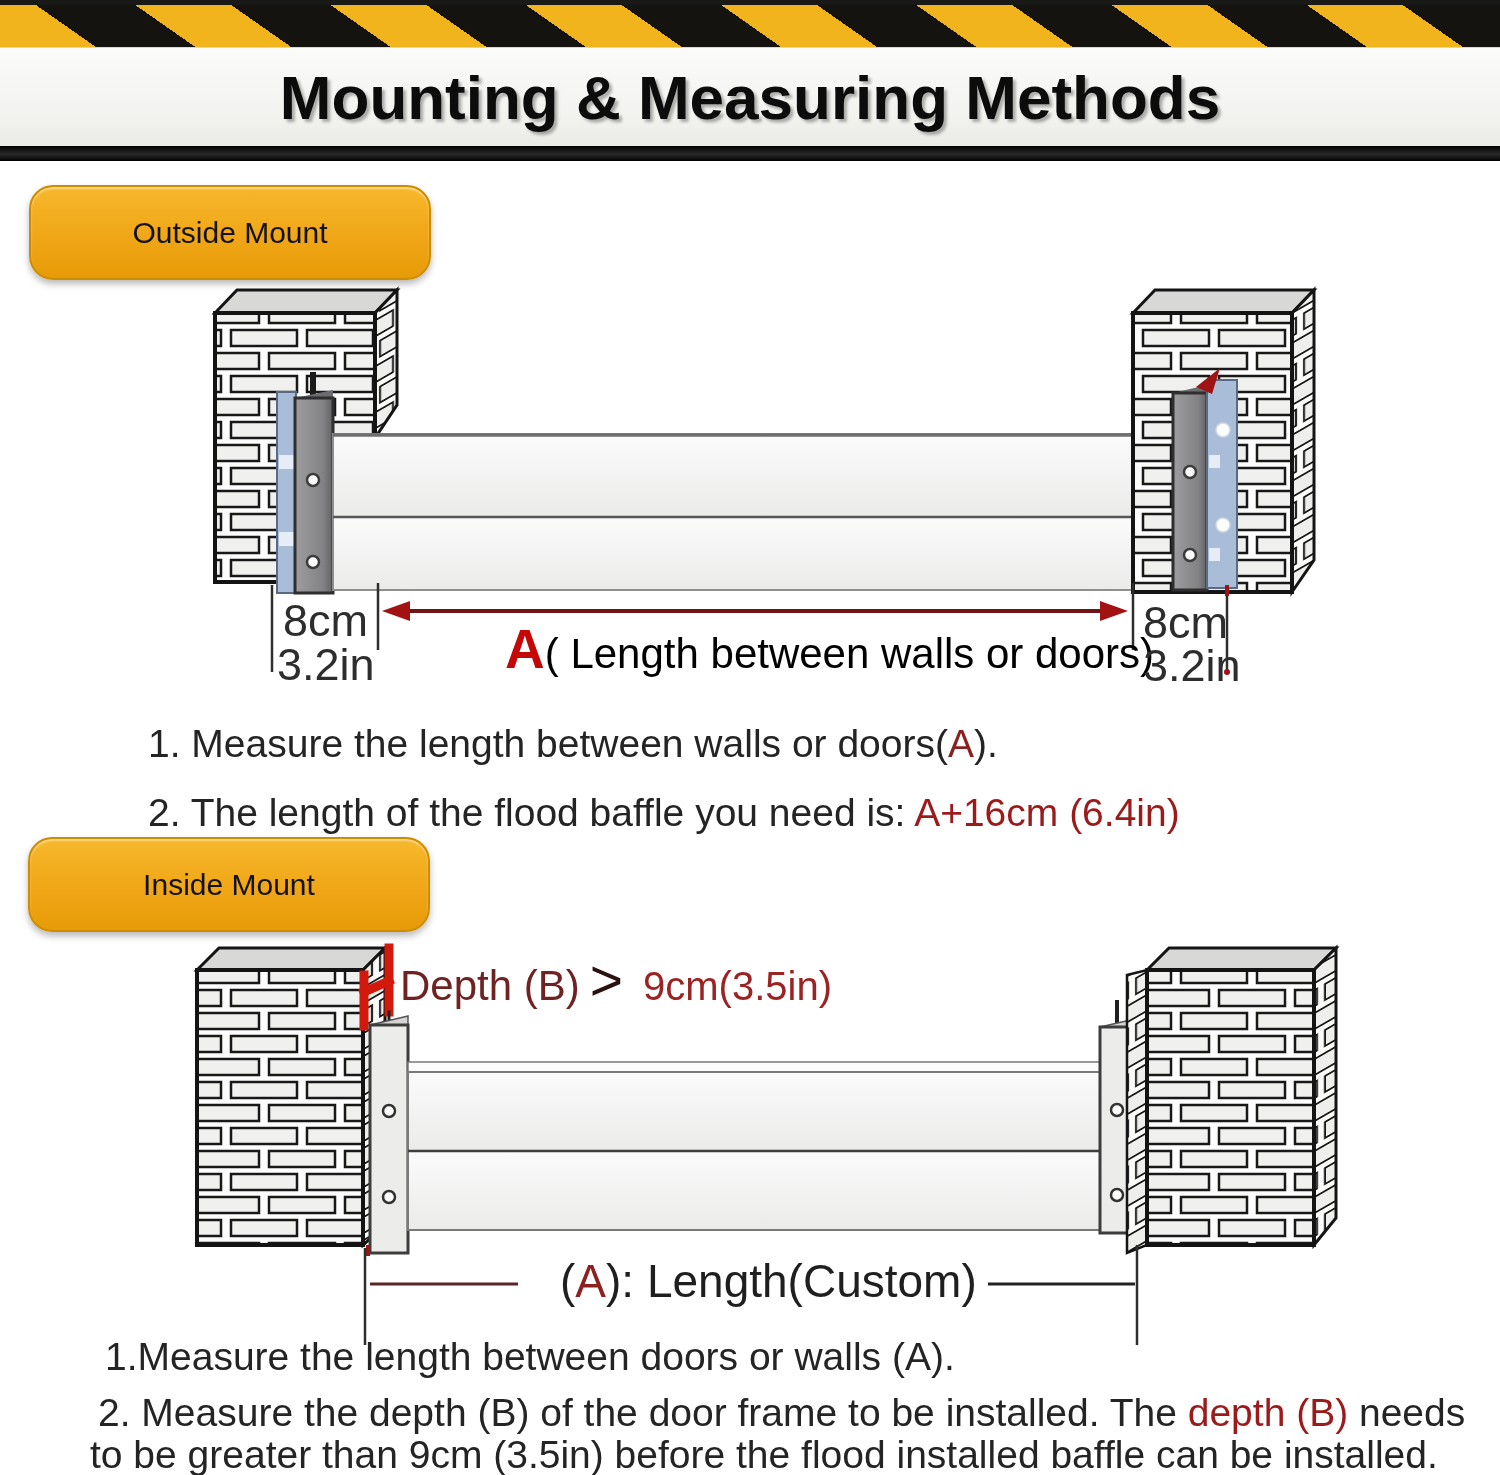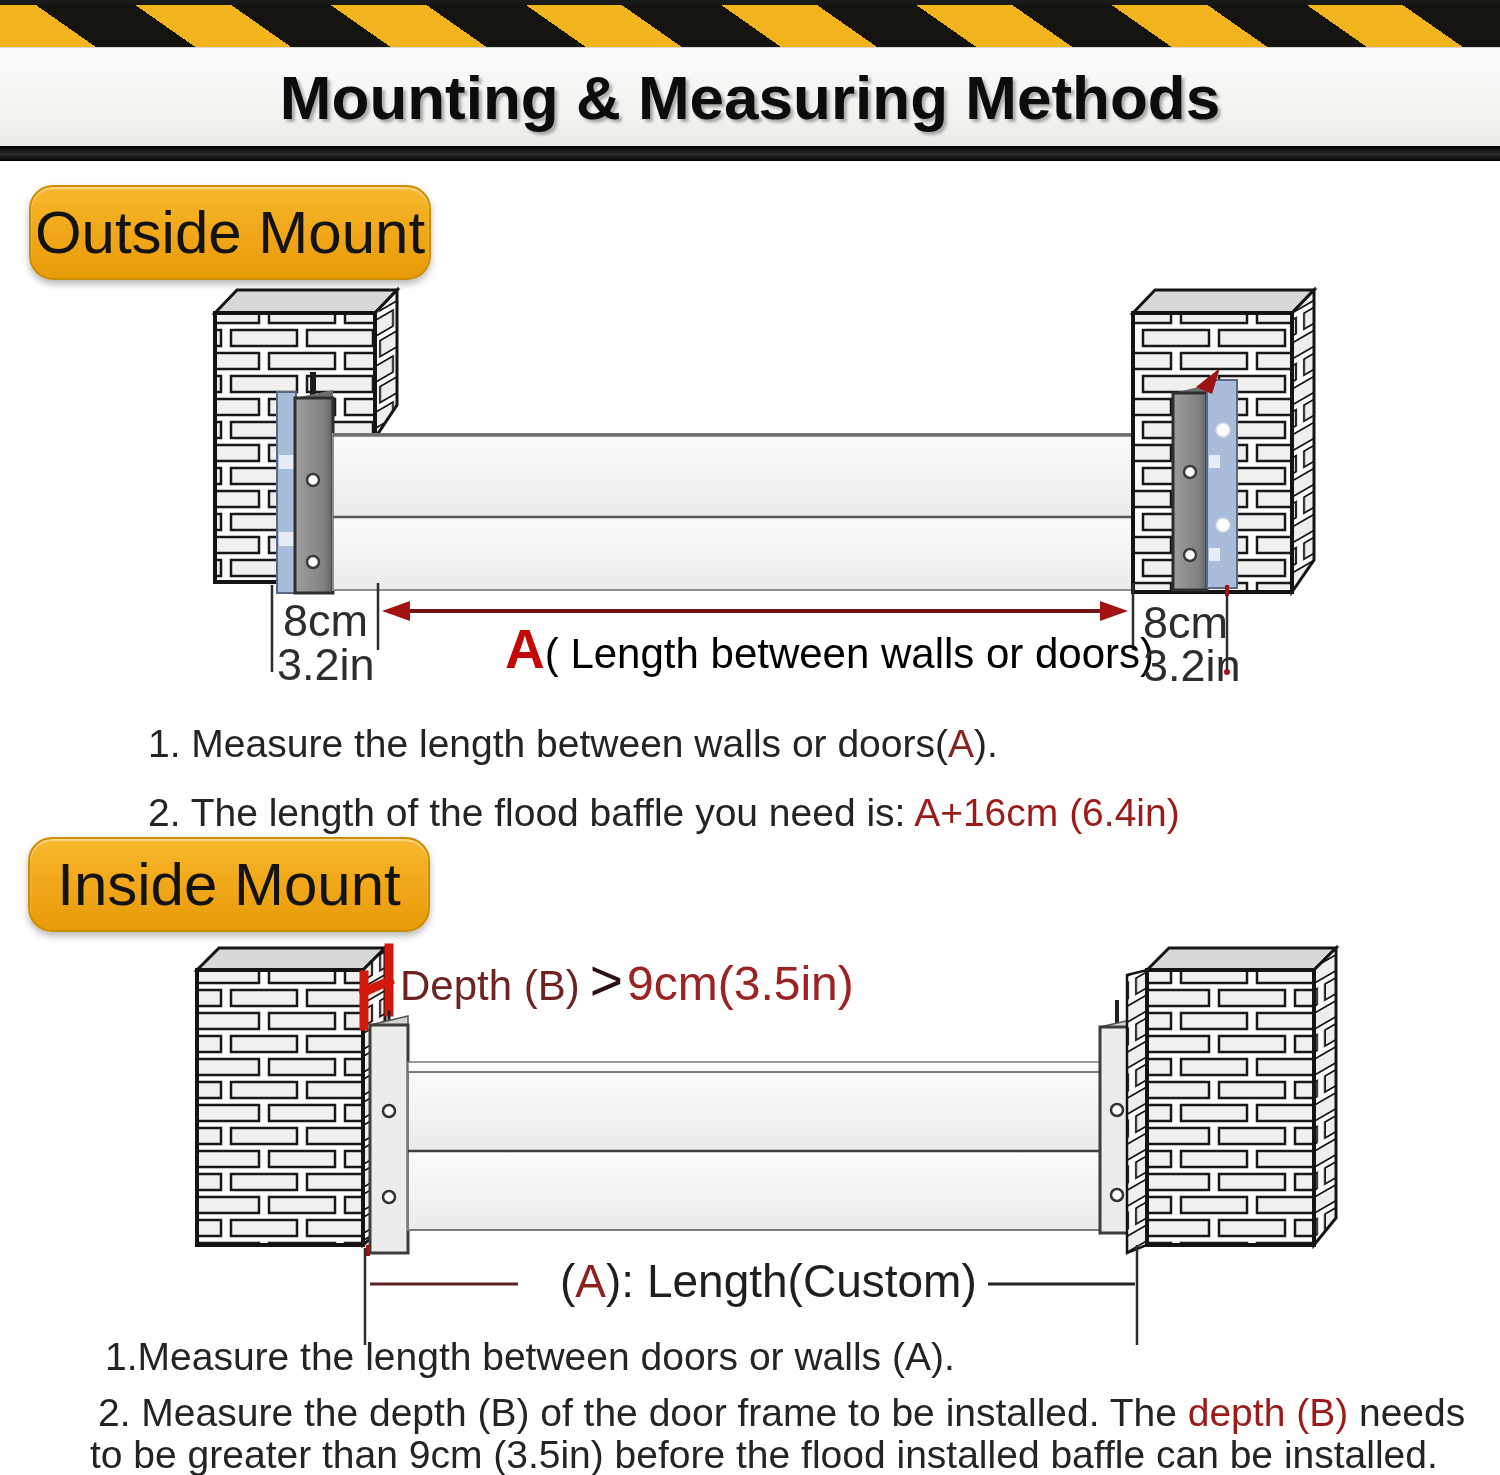--- a/index.html
+++ b/index.html
@@ -18,39 +18,39 @@
   .title{font-size:62px;font-weight:700;letter-spacing:0px;color:#0c0c0c;white-space:nowrap;
     text-shadow:3px 3px 3px rgba(0,0,0,.30);}
   .black-bar{left:0;top:146px;width:1500px;height:15px;
     background:linear-gradient(180deg,#000 0%,#2a2a2a 55%,#000 100%);}
 
   
   .badge{width:398px;height:91px;border-radius:24px;
     background:linear-gradient(180deg,#f7b82c 0%,#f0a617 55%,#e79b07 100%);
     border:2px solid #cd8d00;box-shadow:0 4px 7px rgba(0,0,0,.28), inset 0 2px 2px rgba(255,255,255,.45);
     display:flex;align-items:center;justify-content:center;}
-  .badge span{font-size:60px;font-weight:500;color:#131313;white-space:nowrap;}
+  .badge span{font-size:30px;font-weight:500;color:#131313;white-space:nowrap;}
   .badge-outside{left:29px;top:185px;}
   .badge-inside{left:28px;top:837px;}
 
   
   .diagram{left:0;width:1500px;}
   .d1{top:280px;height:430px;}
   .d2{top:940px;height:405px;}
   svg{display:block;}
 
   
   .dim{font-size:45px;color:#2d2d2d;white-space:nowrap;line-height:1;}
   .a-row{display:flex;align-items:baseline;white-space:nowrap;line-height:1;}
   .a-bold{font-size:55px;font-weight:700;color:#c40808;}
   .a-rest{font-size:42px;color:#000000;}
   .depth-row{display:flex;align-items:baseline;white-space:nowrap;line-height:1;}
   .depth-label{font-size:42px;color:#6e2222;}
   .depth-gt{font-size:57px;color:#2a1010;margin:0 4px 0 10px;}
-  .depth-val{font-size:48px;color:#9c2323;}
+  .depth-val{font-size:40px;color:#9c2323;margin-left:16px;}
   .alen-row{display:flex;align-items:baseline;white-space:nowrap;line-height:1;font-size:46px;color:#1f1f1f;}
   .alen-a{color:#8e2020;}
   .steps{line-height:1;}
   .step-line{white-space:nowrap;font-size:39px;color:#242424;line-height:1;}
   .red-part{color:#9c1a1a;}
   .darkred-part{color:#8a2020;}
 </style>
 </head>
 <body>
 

